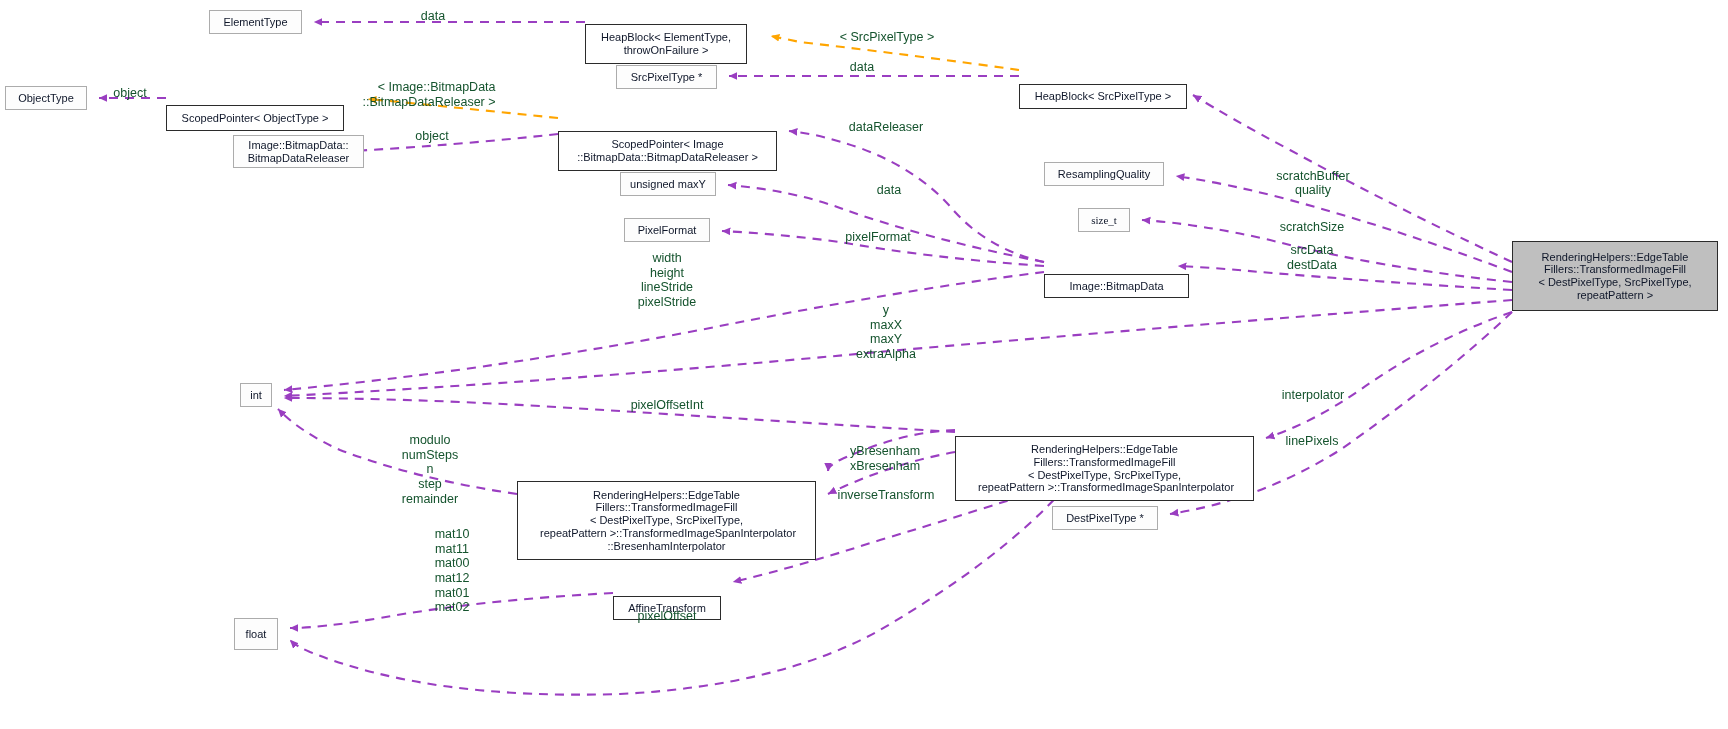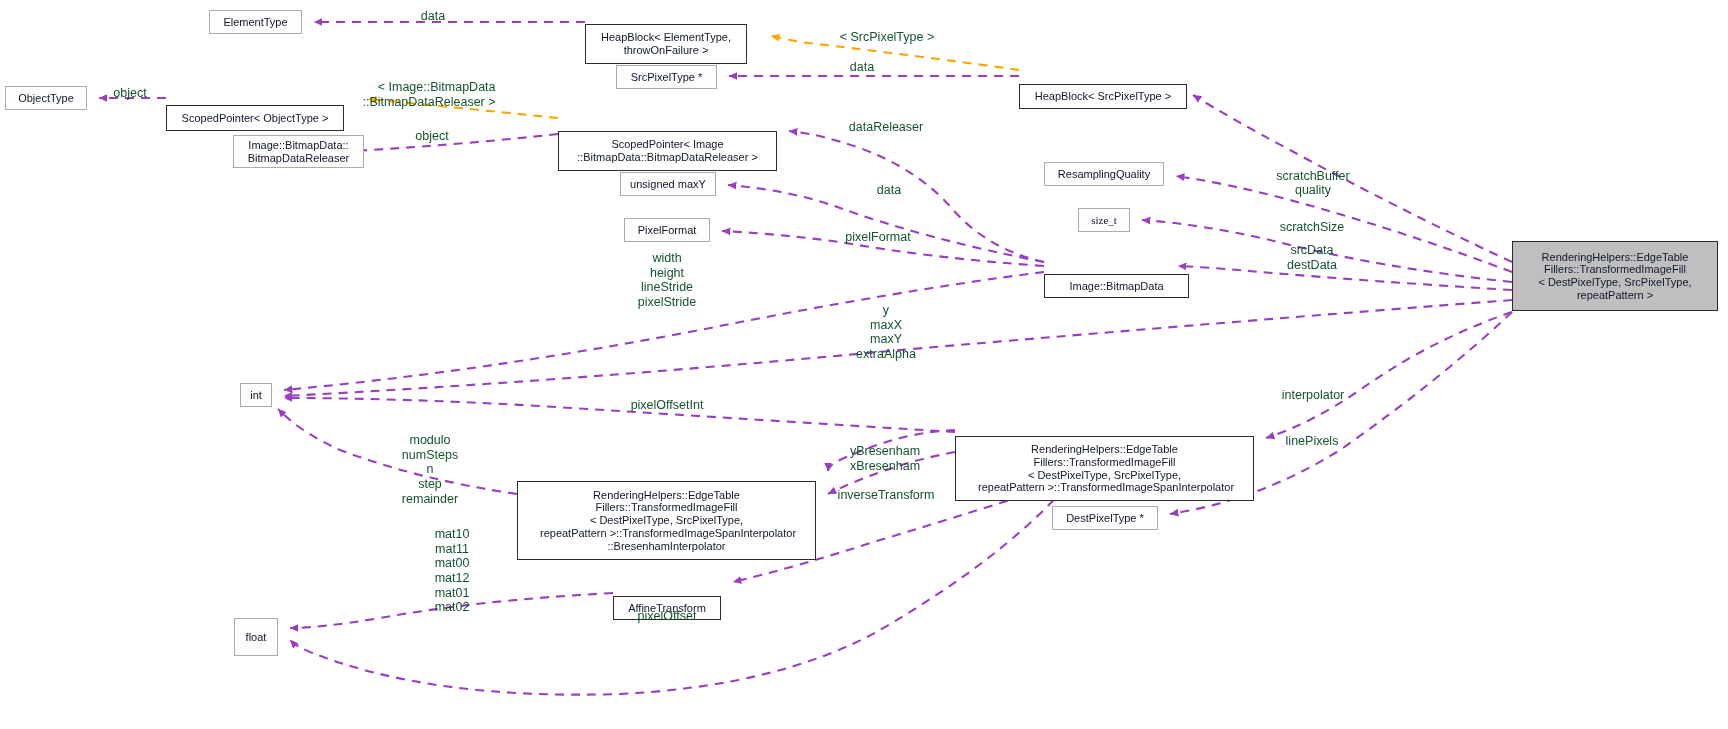--- a/index.html
+++ b/index.html
@@ -110,21 +110,21 @@
 Fillers::TransformedImageFill
 &lt; DestPixelType, SrcPixelType,
  repeatPattern &gt;::TransformedImageSpanInterpolator</div>
       <div class="node bold" style="left: 517px; top: 461px; width: 299px; height: 79px;">RenderingHelpers::EdgeTable
 Fillers::TransformedImageFill
 &lt; DestPixelType, SrcPixelType,
  repeatPattern &gt;::TransformedImageSpanInterpolator
 ::BresenhamInterpolator</div>
       <div class="node plain" style="left: 1052px; top: 506px; width: 106px; height: 24px;">DestPixelType *</div>
       <div class="node bold" style="left: 613px; top: 576px; width: 108px; height: 24px;">AffineTransform</div>
-      <div class="node plain" style="left: 234px; top: 618px; width: 44px; height: 38px;">float</div>
+      <div class="node plain" style="left: 234px; top: 618px; width: 44px; height: 32px;">float</div>
     </div>
   <div id="labels">
       <div class="elabel" style="left: 433px; top: 9px;">data</div>
       <div class="elabel" style="left: 887px; top: 30px;">&lt; SrcPixelType &gt;</div>
       <div class="elabel" style="left: 130px; top: 86px;">object</div>
       <div class="elabel" style="left: 429px; top: 80px; text-align: right;">&lt; Image::BitmapData
 ::BitmapDataReleaser &gt;</div>
       <div class="elabel" style="left: 862px; top: 60px;">data</div>
       <div class="elabel" style="left: 886px; top: 120px;">dataReleaser</div>
       <div class="elabel" style="left: 432px; top: 129px;">object</div>

